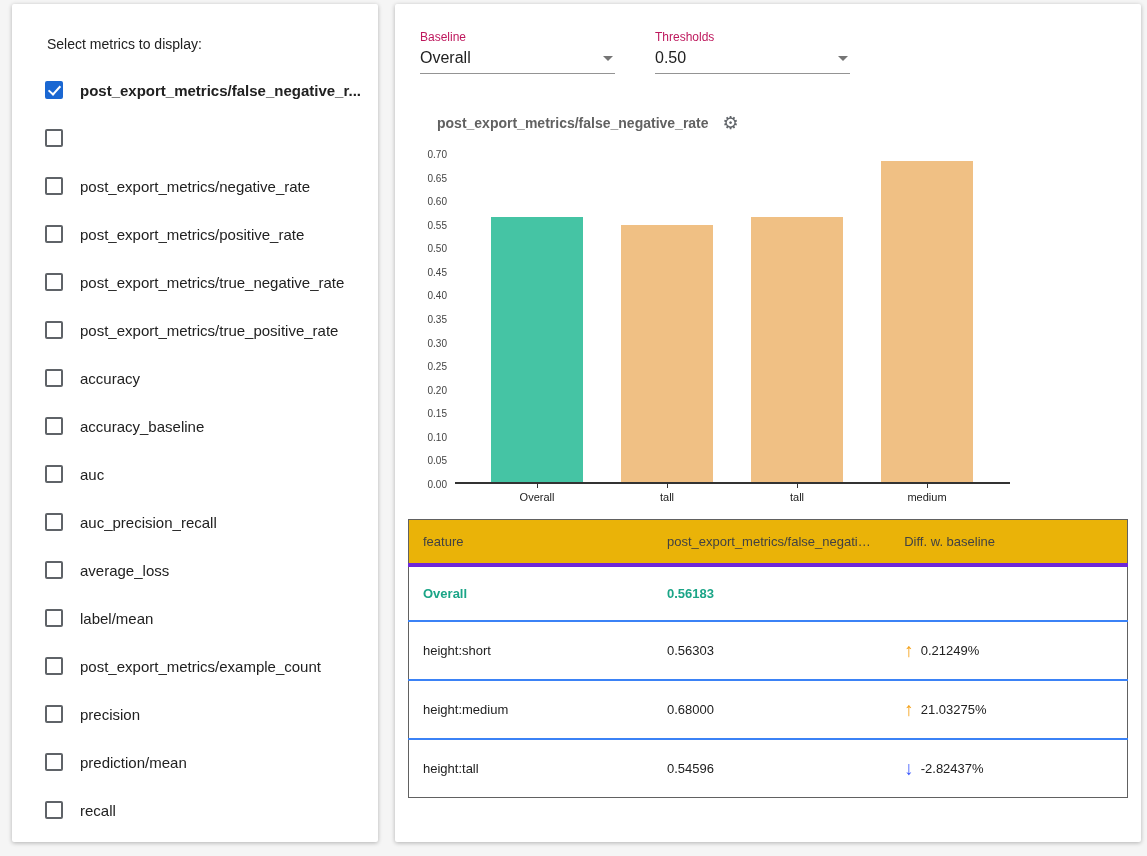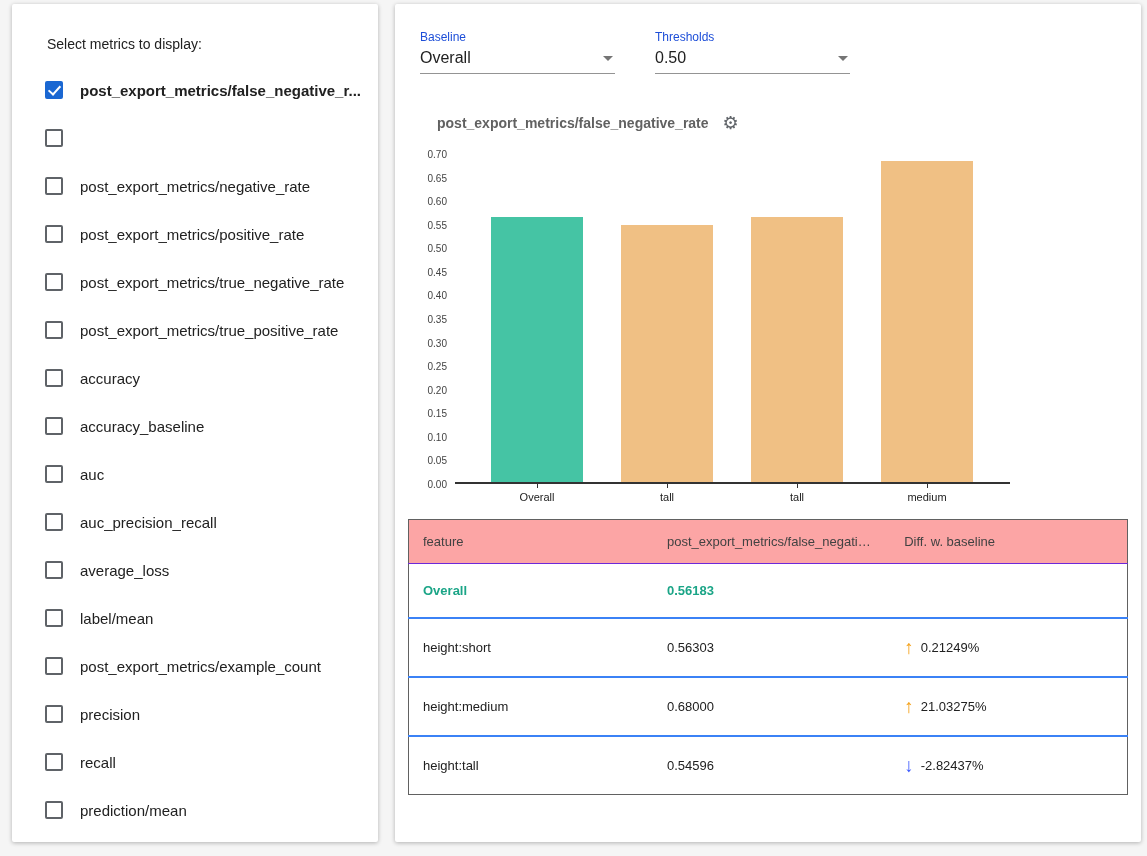--- a/index.html
+++ b/index.html
@@ -28,21 +28,21 @@
     content: ""; position: absolute; left: 4px; top: 0px;
     width: 5px; height: 10px; border: solid #fff; border-width: 0 2px 2px 0;
     transform: rotate(42deg);
   }
   .metric-label { margin-left: 17px; font-size: 15px; color: #212121; white-space: nowrap; }
   .metric-label.bold { font-weight: bold; }
 
   
   .controls { display: flex; margin: 26px 0 0 25px; }
   .select { width: 195px; margin-right: 40px; cursor: pointer; }
-  .select-label { font-size: 12px; color: #1d4ed8; }
+  .select-label { font-size: 12px; color: #be185d; }
   .select-value-row {
     display: flex; align-items: center; justify-content: space-between;
     padding: 5px 2px 6px 0; border-bottom: 1px solid #949494;
   }
   .select-value { font-size: 16px; color: #212121; }
   .select-arrow {
     width: 0; height: 0; border-left: 5px solid transparent;
     border-right: 5px solid transparent; border-top: 5px solid #757575;
   }
 
@@ -68,22 +68,22 @@
   .x-label { width: 130px; text-align: center; font-size: 11px; color: #212121; }
   .x-label::before { content: ""; display: block; width: 1px; height: 4px; background: #333; margin: 0 auto 3px; }
 
   
   .results-table {
     margin: 16px 13px 0 13px; width: calc(100% - 26px);
     border-collapse: collapse; border: 1px solid #616161;
     font-size: 13px; table-layout: fixed;
   }
   .results-table th {
-    background: #fca5a5; color: #424242; font-weight: normal; text-align: left;
-    padding: 14px 14px; border-bottom: 1px solid #6d28d9;
+    background: #eab308; color: #424242; font-weight: normal; text-align: left;
+    padding: 14px 14px; border-bottom: 4px solid #6d28d9;
     white-space: nowrap; overflow: hidden; text-overflow: ellipsis;
   }
   .results-table th:nth-child(1) { width: 34%; }
   .results-table th:nth-child(2) { width: 33%; }
   .results-table th:nth-child(3) { width: 33%; }
   .results-table td { padding: 19px 14px; border-top: 2px solid #3b82f6; color: #212121; }
   .baseline-row td { border-top: none; }
   .baseline-row .feature-cell, .baseline-row .value-cell { color: var(--teal_text); font-weight: bold; }
   .diff-inner { display: flex; align-items: center; }
   .arrow { font-size: 19px; line-height: 1; margin-right: 7px; font-weight: bold; }
@@ -148,25 +148,25 @@
         <div class="metric-item">
           <span class="checkbox"></span>
           <span class="metric-label">post_export_metrics/example_count</span>
         </div>
         <div class="metric-item">
           <span class="checkbox"></span>
           <span class="metric-label">precision</span>
         </div>
         <div class="metric-item">
           <span class="checkbox"></span>
+          <span class="metric-label">prediction/mean</span>
+        </div>
+        <div class="metric-item">
+          <span class="checkbox"></span>
           <span class="metric-label">recall</span>
-        </div>
-        <div class="metric-item">
-          <span class="checkbox"></span>
-          <span class="metric-label">prediction/mean</span>
         </div>
       </div>
   </aside>
 
   <main class="card right-card">
 
     <div class="controls">
       <div class="select">
         <div class="select-label">Baseline</div>
         <div class="select-value-row">

